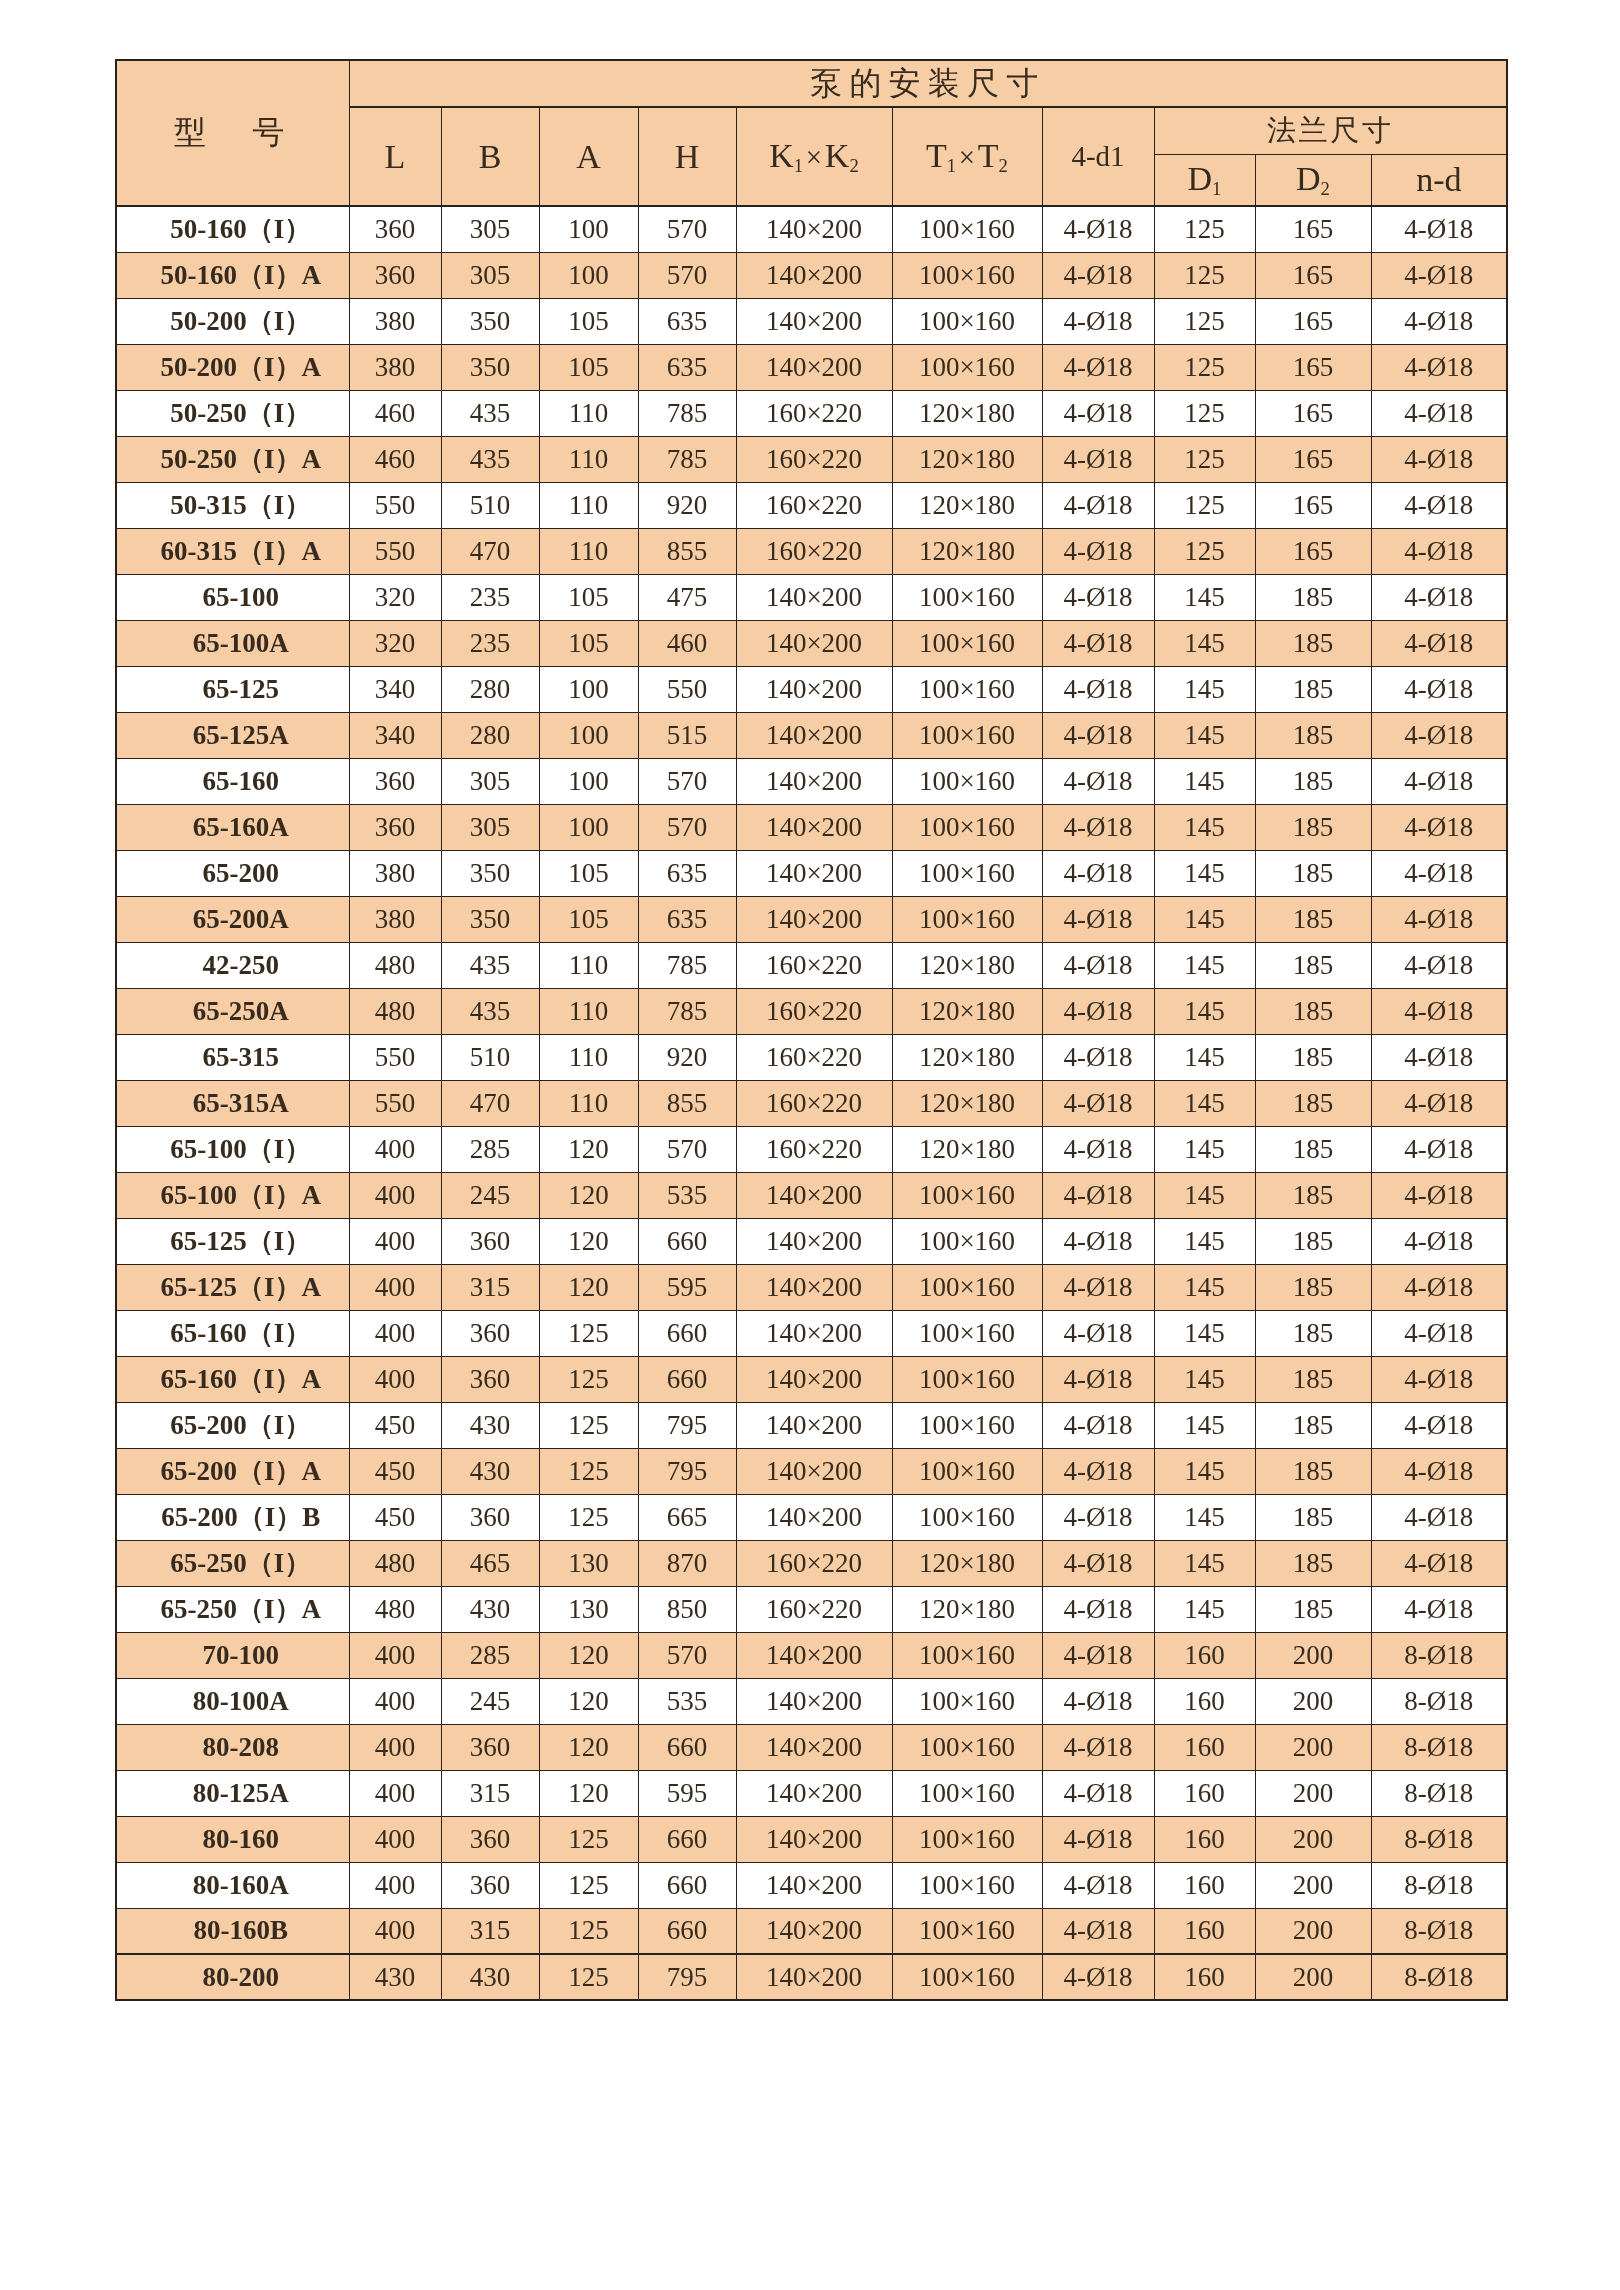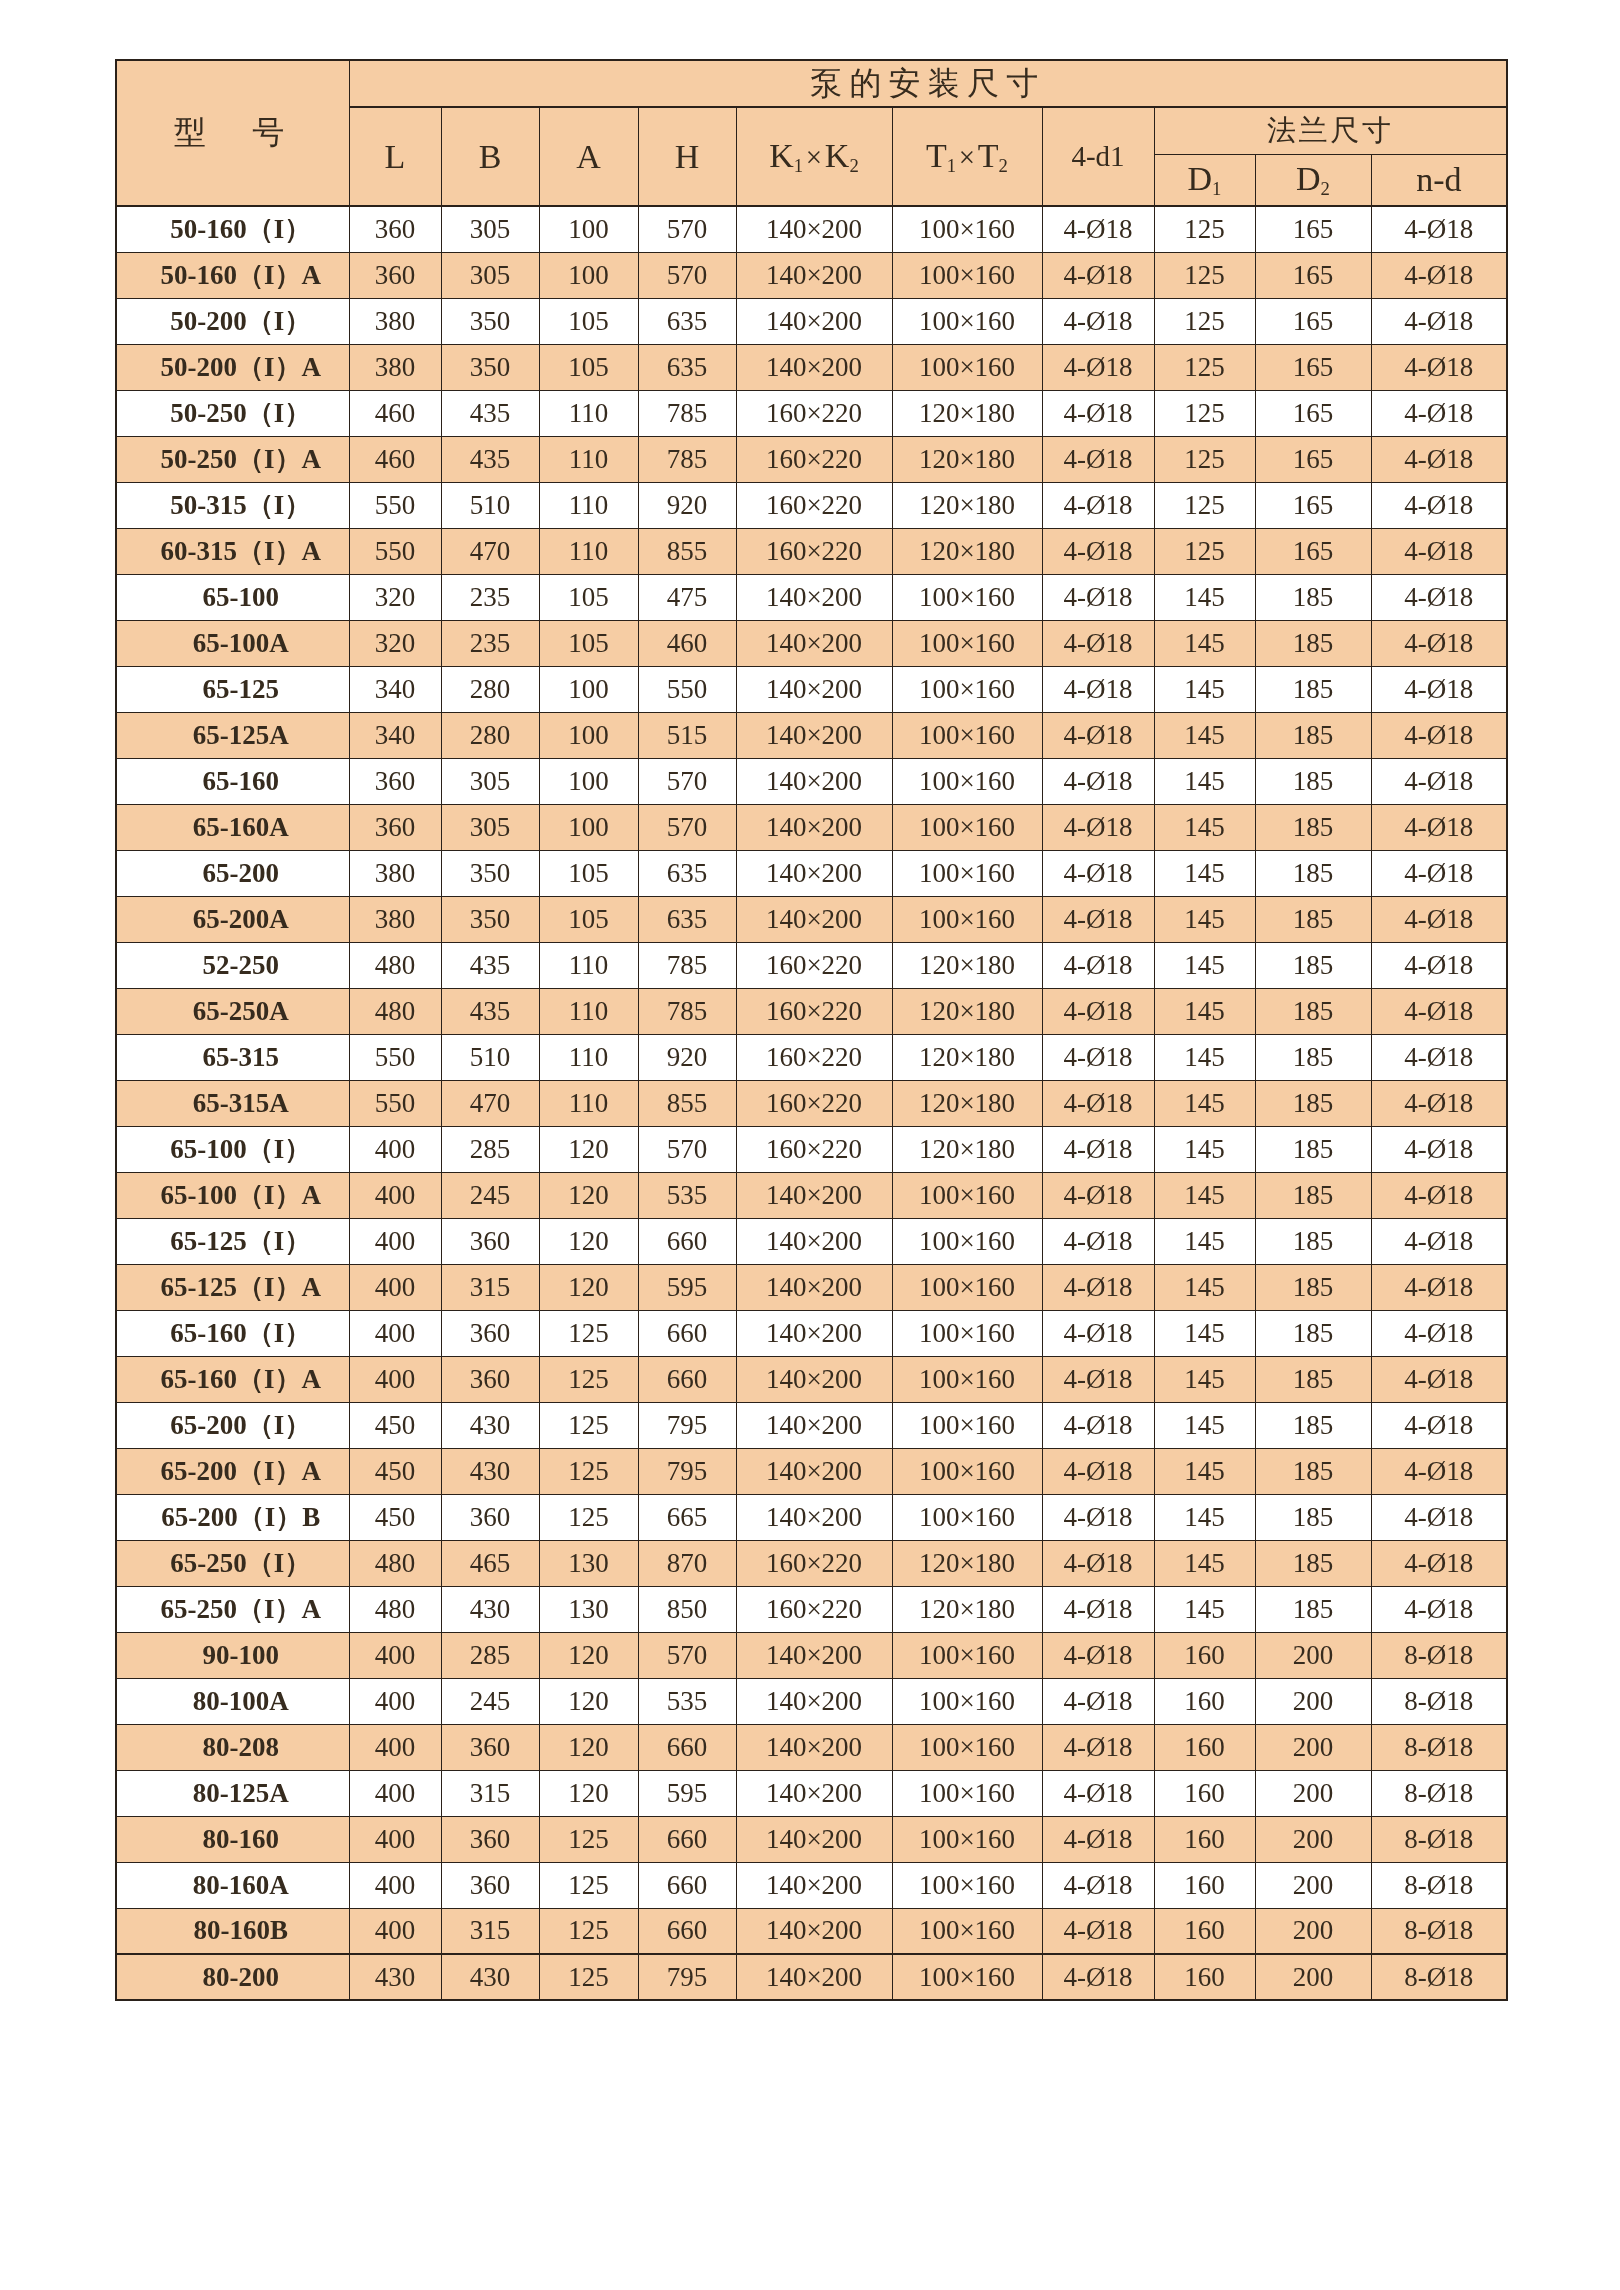--- a/index.html
+++ b/index.html
@@ -289,21 +289,21 @@
         <td>105</td>
         <td>635</td>
         <td>140×200</td>
         <td>100×160</td>
         <td>4-Ø18</td>
         <td>145</td>
         <td>185</td>
         <td>4-Ø18</td>
       </tr>
       <tr>
-        <td class="model">52-250</td>
+        <td class="model">42-250</td>
         <td>480</td>
         <td>435</td>
         <td>110</td>
         <td>785</td>
         <td>160×220</td>
         <td>120×180</td>
         <td>4-Ø18</td>
         <td>145</td>
         <td>185</td>
         <td>4-Ø18</td>
@@ -484,21 +484,21 @@
         <td>130</td>
         <td>850</td>
         <td>160×220</td>
         <td>120×180</td>
         <td>4-Ø18</td>
         <td>145</td>
         <td>185</td>
         <td>4-Ø18</td>
       </tr>
       <tr class="shaded">
-        <td class="model">90-100</td>
+        <td class="model">70-100</td>
         <td>400</td>
         <td>285</td>
         <td>120</td>
         <td>570</td>
         <td>140×200</td>
         <td>100×160</td>
         <td>4-Ø18</td>
         <td>160</td>
         <td>200</td>
         <td>8-Ø18</td>

